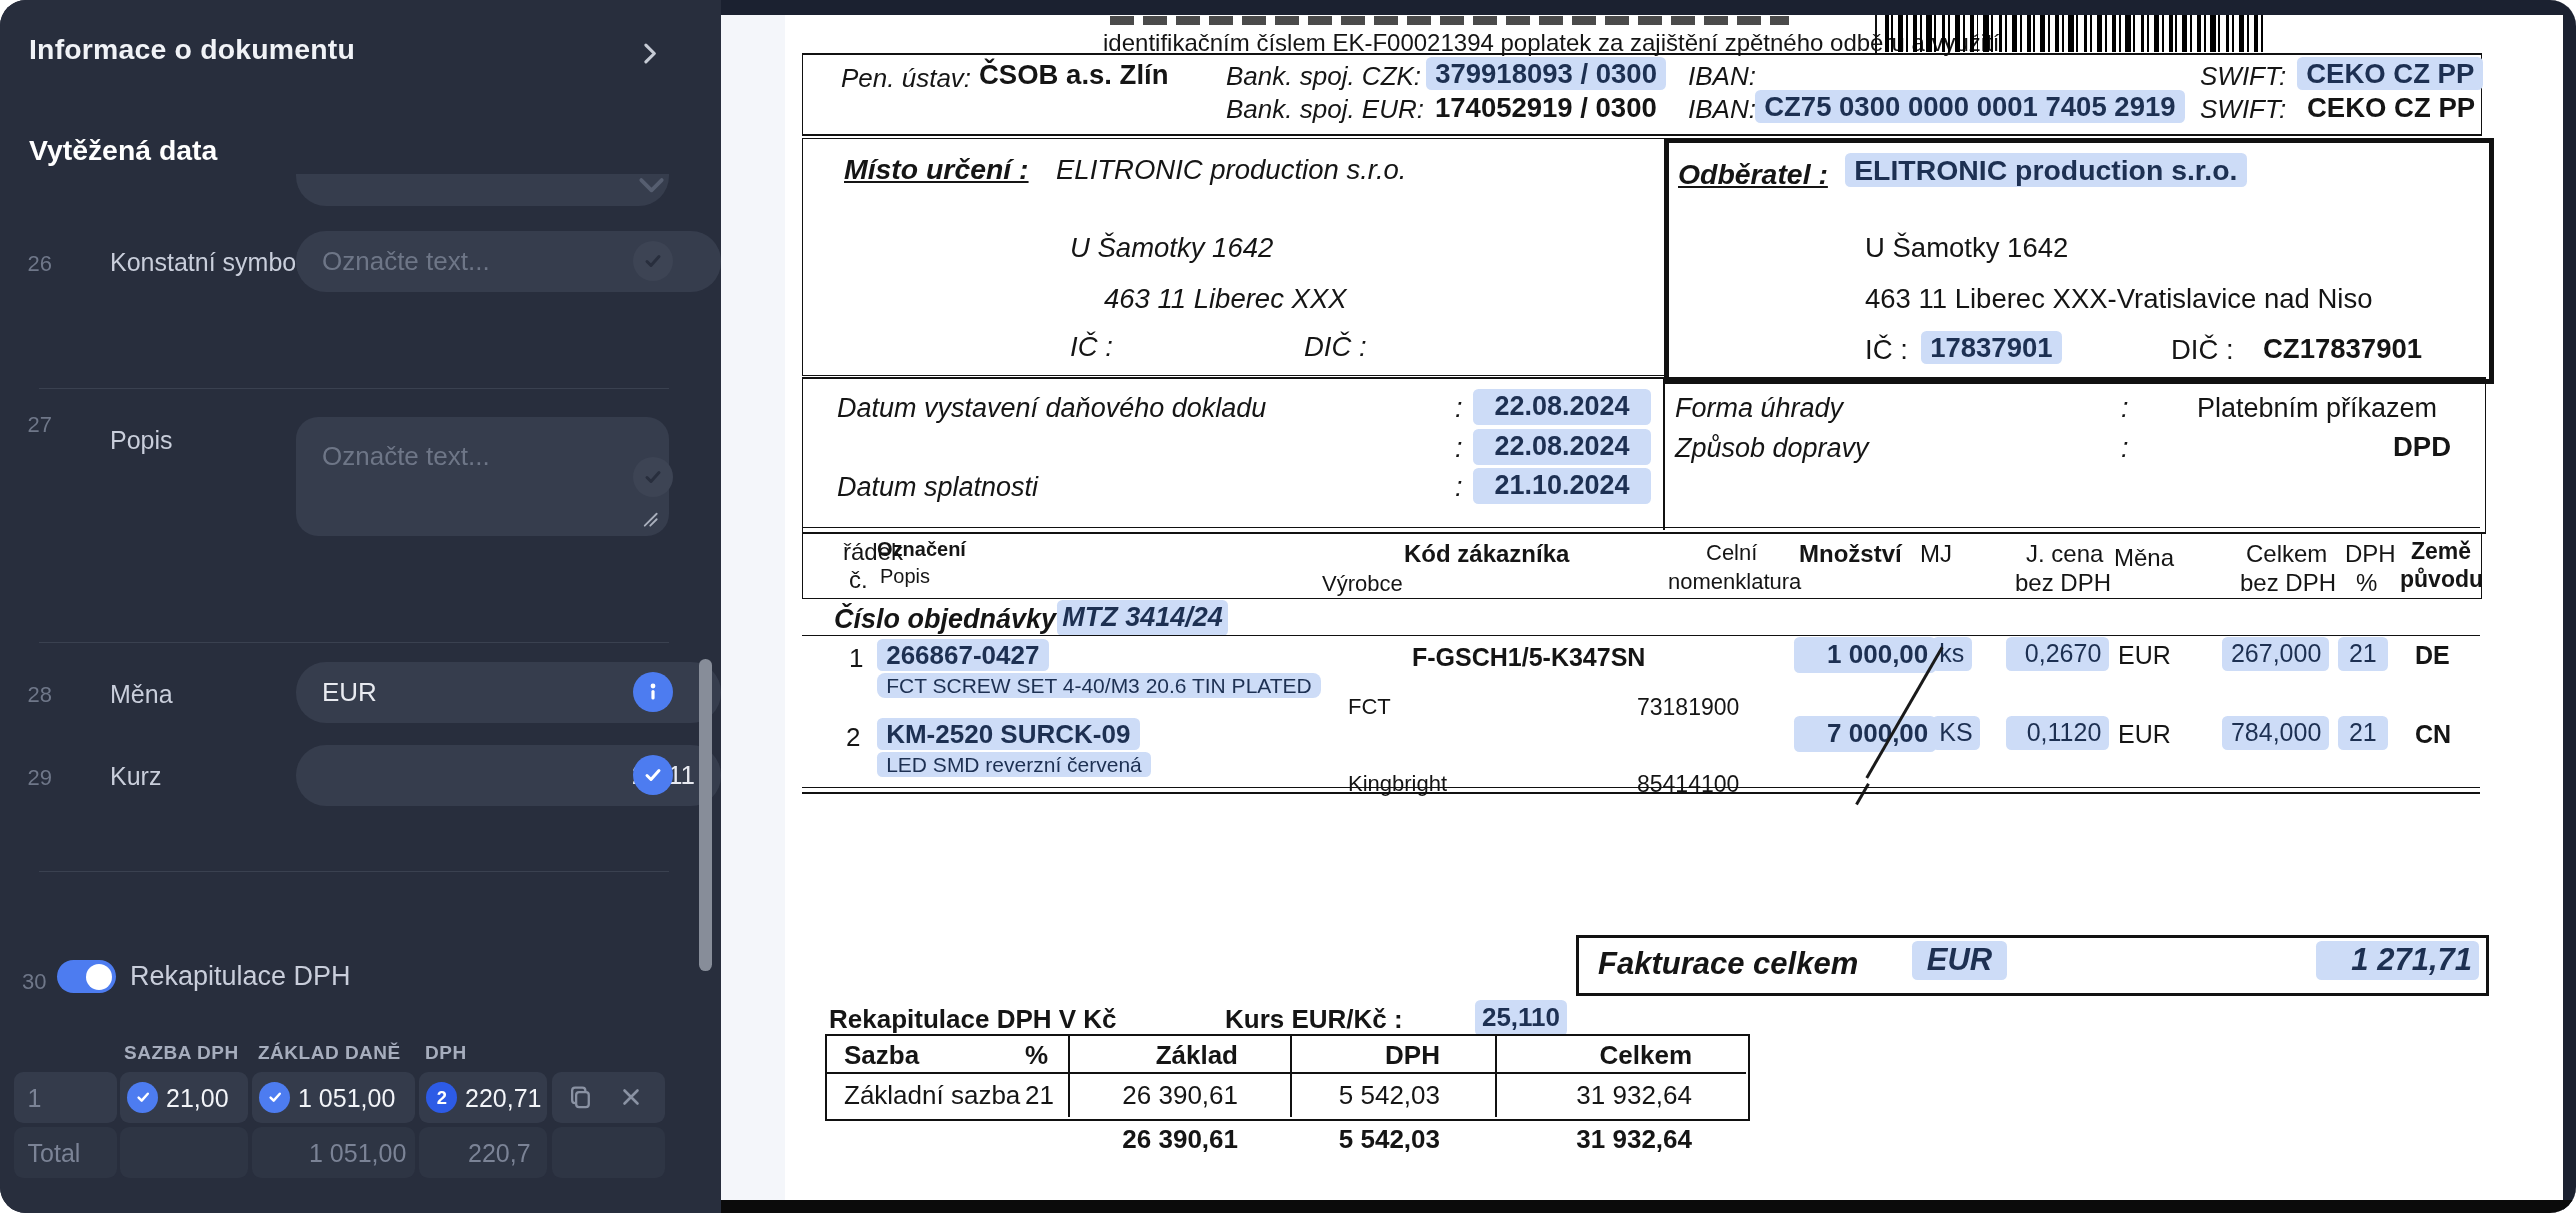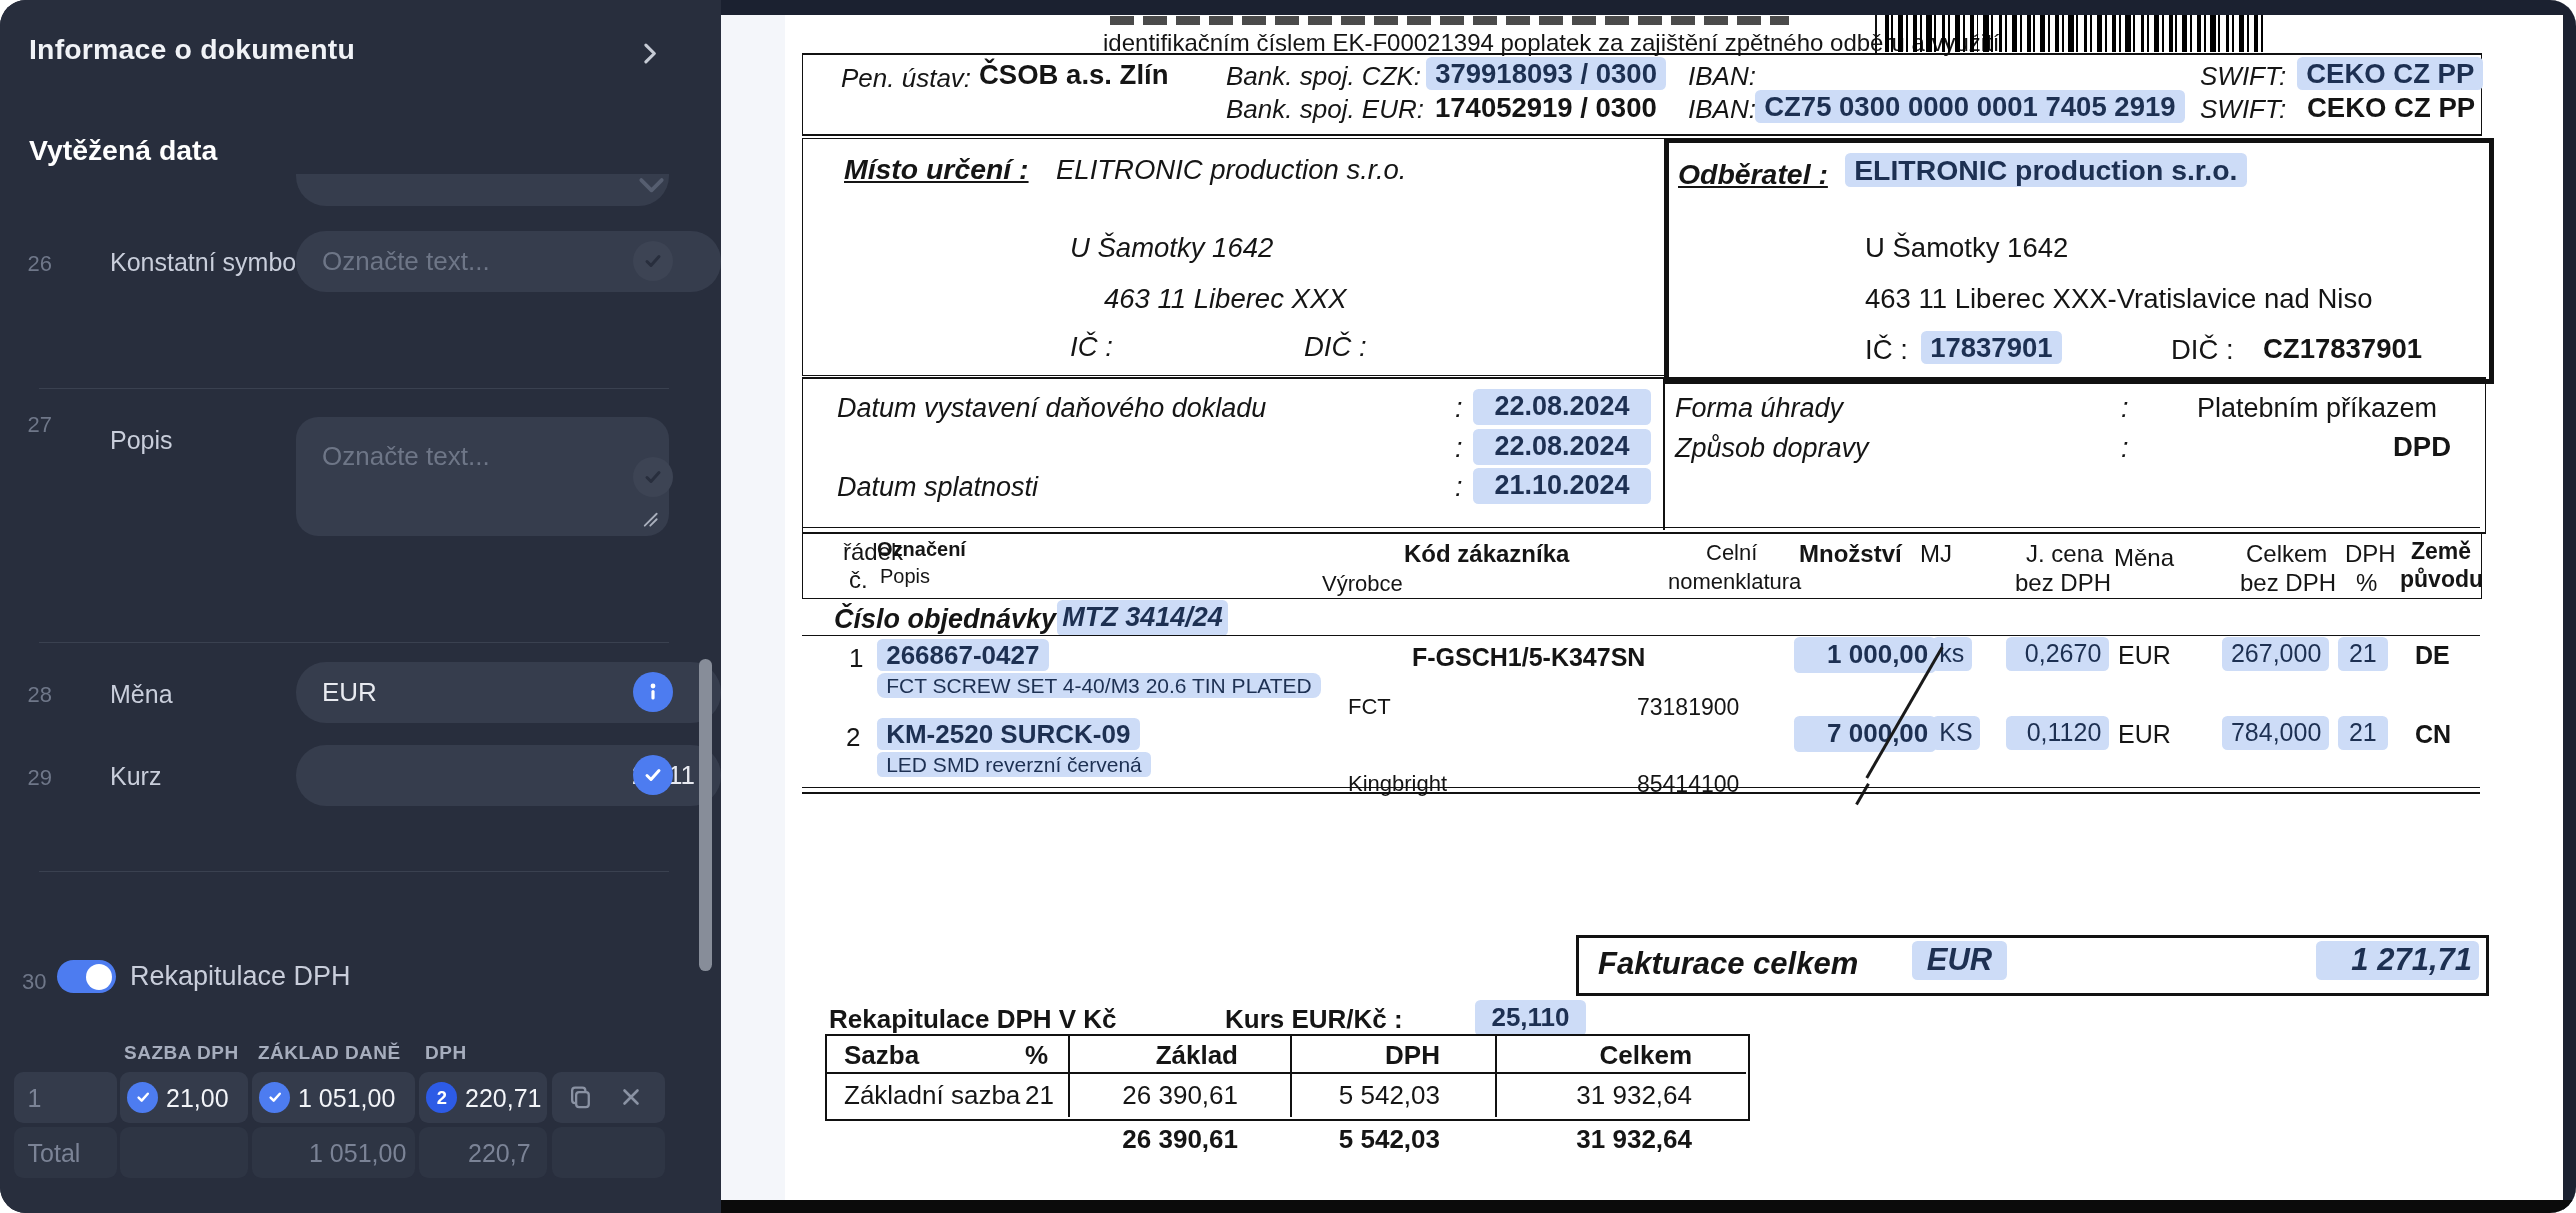--- a/index.html
+++ b/index.html
@@ -305,21 +305,21 @@
       <div class="hline" style="left:17.4px;top:772px;width:1678px;"></div>
       <div class="hline" style="left:17.4px;top:777px;width:1678px;height:2.8px;"></div>
 
       <div class="box" style="left:791px;top:920px;width:907px;height:55px;border-width:3.7px;"></div>
       <span class="t it bb" style="left:813px;top:931px;font-size:31px;">Fakturace celkem</span>
       <span class="t it bb hlbox" style="left:1127px;top:926px;width:95px;text-align:center;font-size:31px;padding:1.8px 0;">EUR</span>
       <span class="t it bb hlbox" style="left:1531px;top:926px;width:156px;text-align:right;font-size:31px;padding:1.8px 7.3px 1.8px 0;">1 271,71</span>
 
       <span class="t bb" style="left:44px;top:989px;">Rekapitulace DPH V Kč</span>
       <span class="t bb" style="left:440px;top:989px;">Kurs EUR/Kč :</span>
-      <span class="t bb hlbox" style="left:690px;top:985px;width:111px;text-align:center;padding:2.8px 0;font-size:26px;">25,110</span>
+      <span class="t bb hlbox" style="left:690px;top:985px;width:92px;text-align:center;padding:2.8px 0;font-size:26px;">25,110</span>
 
       <div class="box" style="left:40px;top:1019px;width:921px;height:83px;border-width:2.8px;"></div>
       <div class="hline" style="left:40px;top:1057px;width:921px;height:2.8px;"></div>
       <div class="vline" style="left:283px;top:1019px;height:83px;"></div>
       <div class="vline" style="left:505px;top:1019px;height:83px;"></div>
       <div class="vline" style="left:710px;top:1019px;height:83px;"></div>
       <span class="t bb" style="left:59px;top:1025px;">Sazba</span>
       <span class="t bb" style="left:240px;top:1025px;">%</span>
       <span class="t bb" style="left:301px;top:1025px;width:152px;text-align:right;">Základ</span>
       <span class="t bb" style="left:523px;top:1025px;width:132px;text-align:right;">DPH</span>

